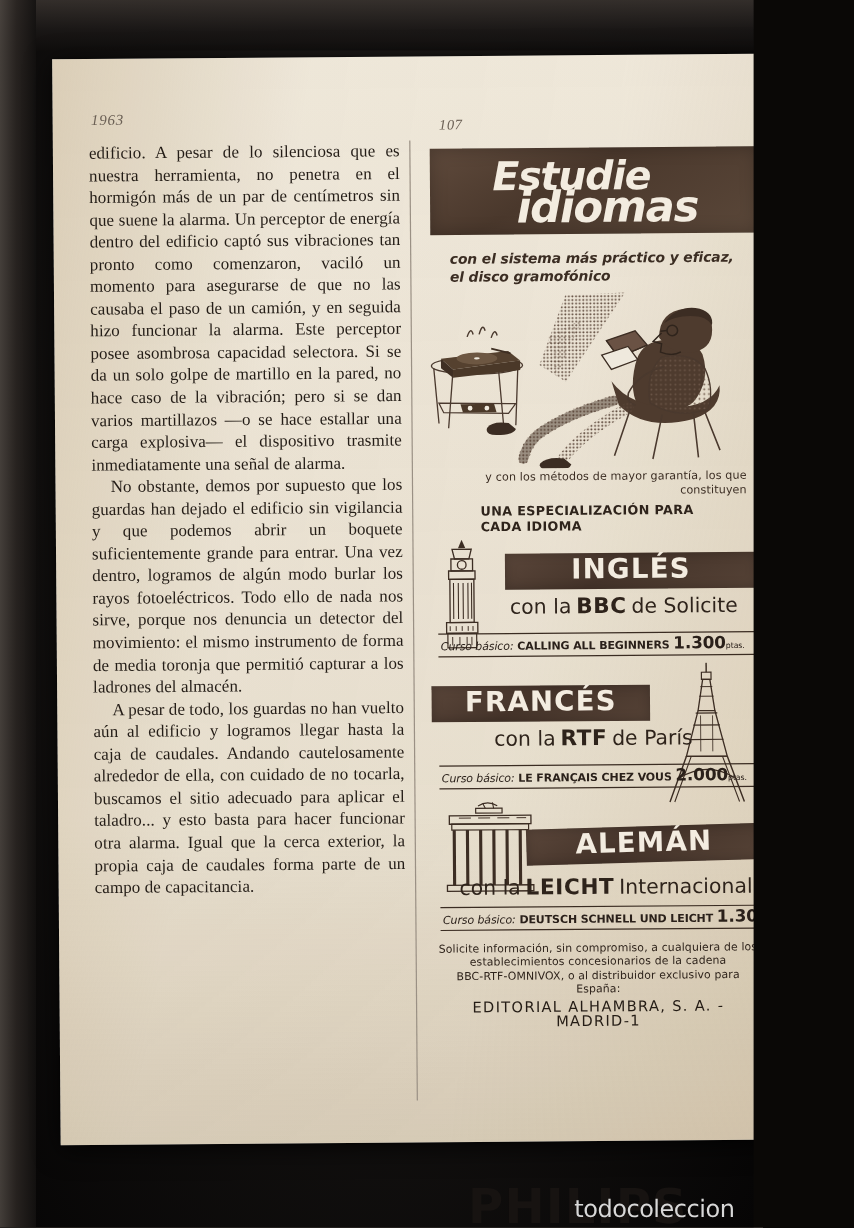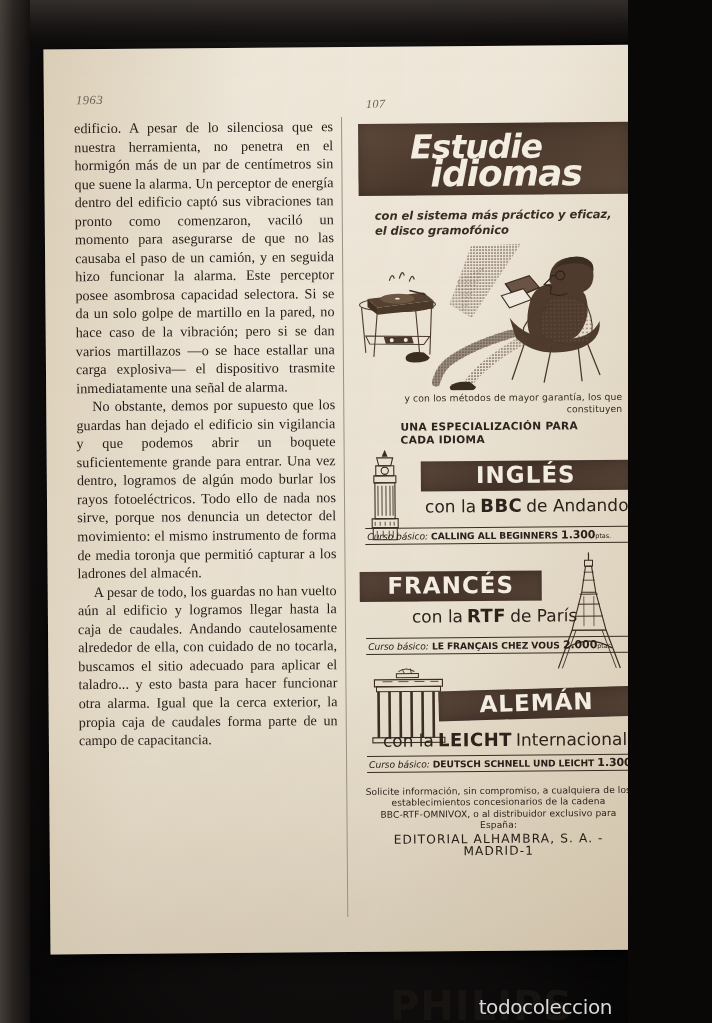--- a/index.html
+++ b/index.html
@@ -211,21 +211,21 @@
     padding: 1px 0 1px 2px;
     font-family: "DejaVu Sans", sans-serif;
     font-size: 9.2px;
     font-weight: bold;
     color: #2a201a;
     text-align: left;
     white-space: nowrap;
     letter-spacing: -.1px;
   }
   .course .lbl { font-weight: normal; font-style: italic; margin-top: 12px; }
-  .course .price { font-size: 11px; }
+  .course .price { font-size: 14px; }
   .course .cur { font-size: 6.5px; font-weight: normal; }
 
   
   .mon { position: absolute; }
 
   
   .footer {
     margin: 7px 4px 0 4px;
     font-family: "DejaVu Sans", sans-serif;
     font-size: 9.1px;
@@ -378,21 +378,21 @@
               <path d="M10 80 h24 v12 h-24 Z" fill="none" stroke="#3c2d23" stroke-width="1"></path>
               <path d="M14 83 v7 M20 83 v7 M26 83 v7 M30 83 v7" stroke="#3c2d23" stroke-width=".8"></path>
             </svg>
 
             <div class="lang-bar" style="left:66px; right:6px; top:6px;">
               <span>INGLÉS</span>
             </div>
             <div class="lang-with" style="left:70px; top:40px;">
               <i>con la</i>
               <b>BBC</b>
-              <i>de Andando</i>
+              <i>de Solicite</i>
             </div>
             <div class="course" style="top:72px;">
               <span class="lbl">Curso básico:</span>
               <span>CALLING ALL BEGINNERS</span>
               <span class="price">1.300</span><span class="cur">ptas.</span>
             </div>
           </div>
 
           <div class="lang" style="margin-top:4px;">
             <svg class="mon" style="right:14px; top:-12px;" width="70" height="118" viewBox="0 0 70 118">

